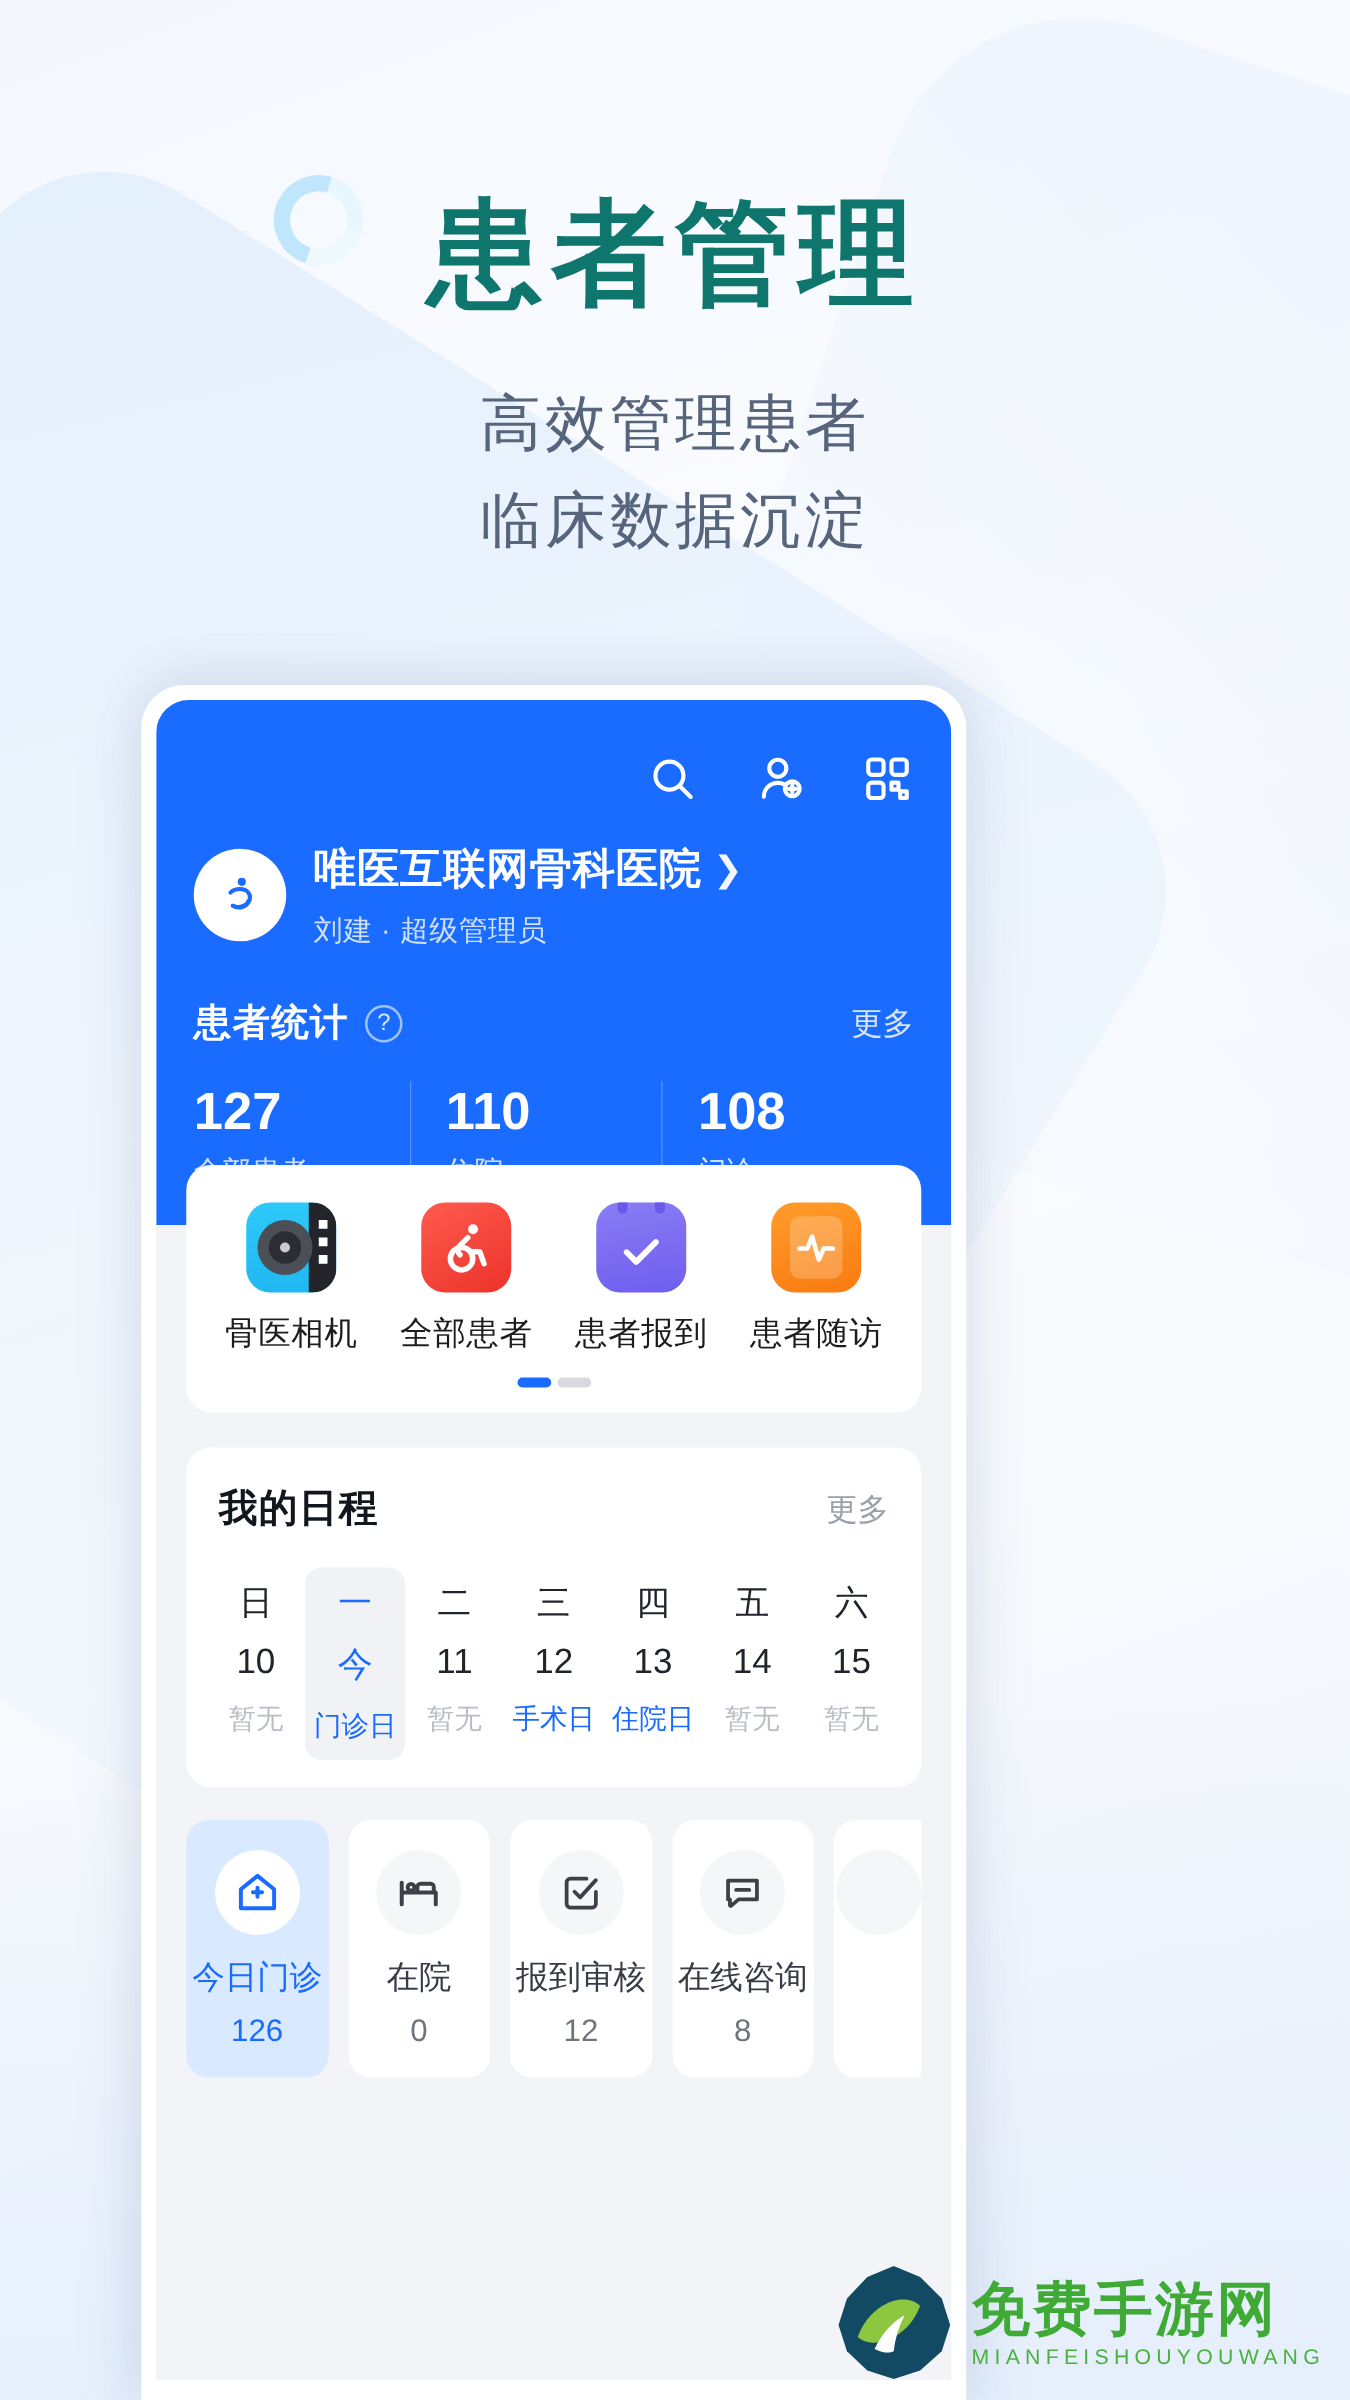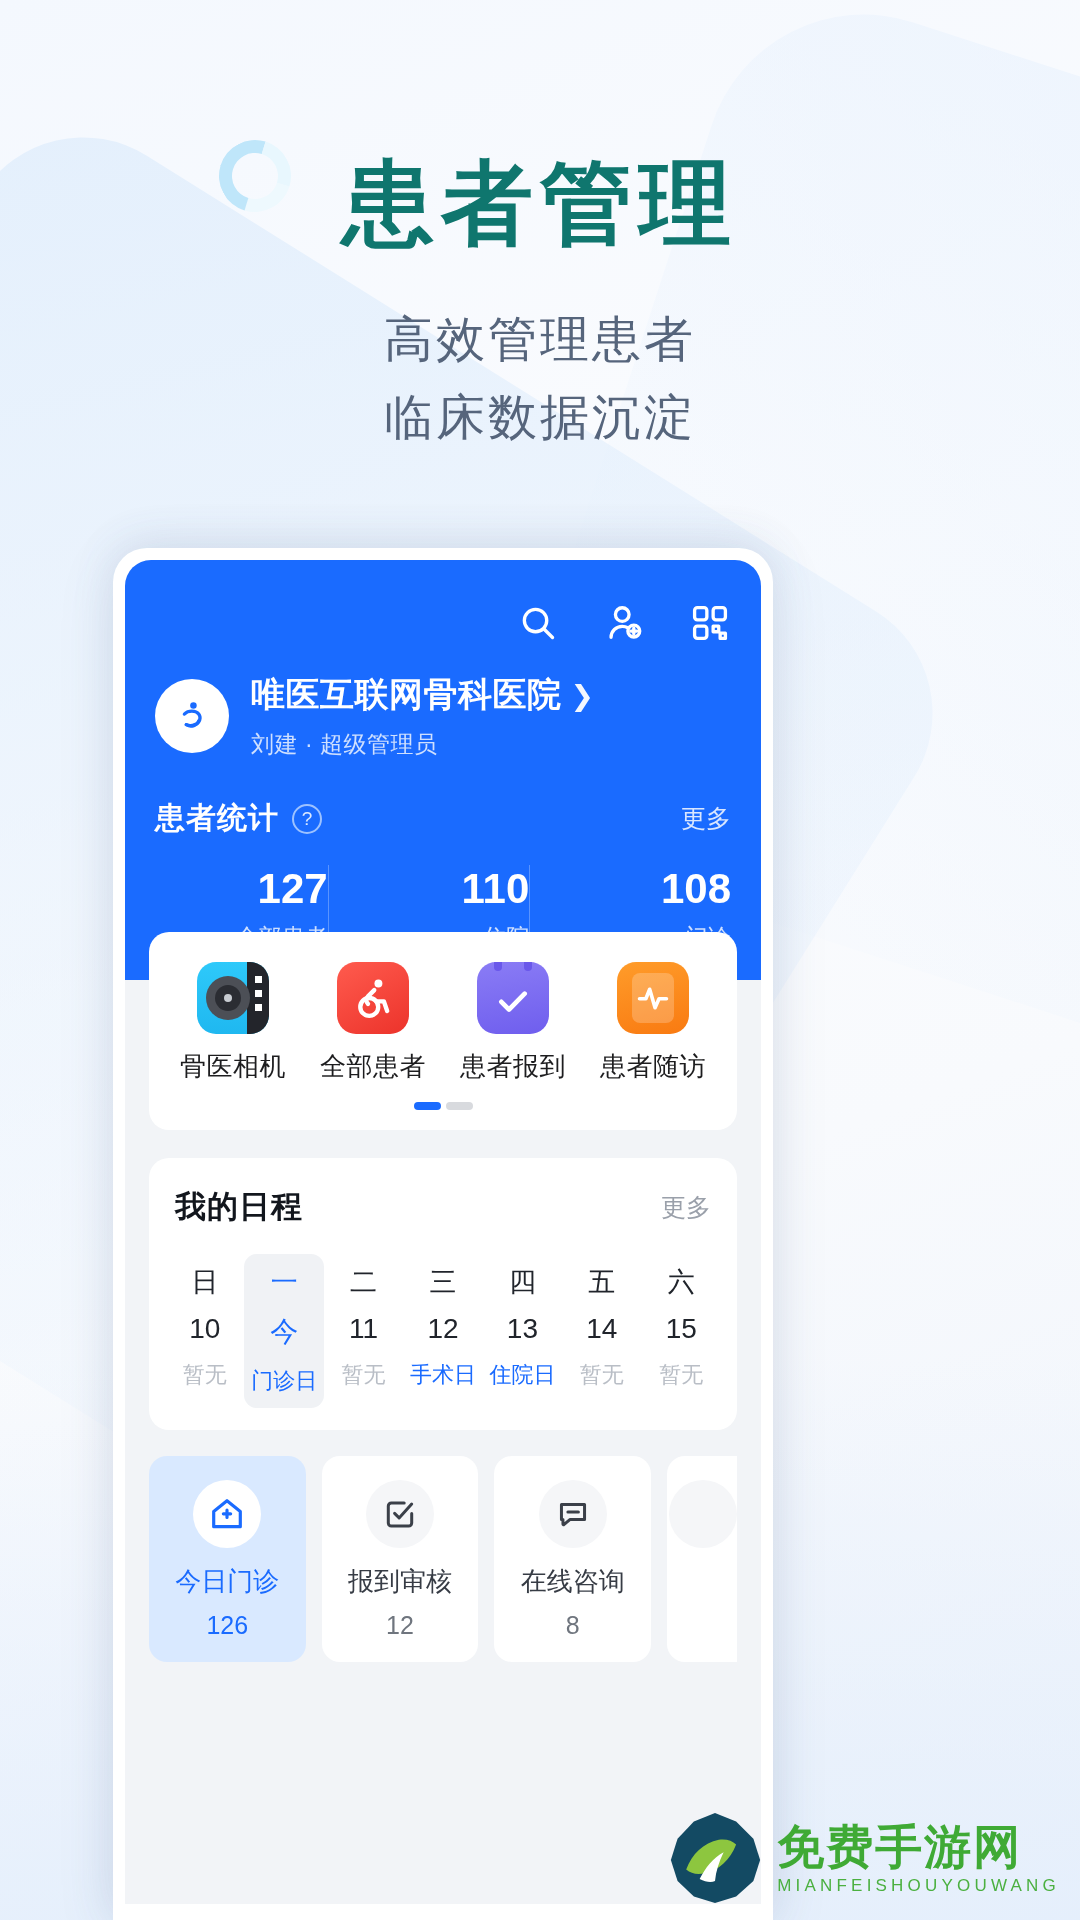--- a/index.html
+++ b/index.html
@@ -102,21 +102,21 @@
   .stat-head { display:flex; align-items:center; margin-top:38px; }
   .stat-title { font-size:30px; font-weight:bold; color:#fff; letter-spacing:1px; }
   .qmark {
     width:30px; height:30px; border-radius:50%;
     border:2px solid #9dc2ff; color:#dce9ff;
     font-size:19px; line-height:26px; text-align:center;
     margin-left:13px;
   }
   .more-link { margin-left:auto; font-size:25px; color:#d9e6ff; cursor:pointer; }
 
-  .stat-row { display:flex; margin-top:26px;text-align:right; }
+  .stat-row { display:flex; margin-top:26px; }
   .stat-cell { flex:1; padding-left:0; position:relative; }
   .stat-cell + .stat-cell { border-left:1px solid rgba(255,255,255,.28); padding-left:28px; }
   .stat-num { font-size:42px; font-weight:bold; color:#fff; line-height:48px; }
   .stat-lbl { font-size:23px; color:#cfe0ff; margin-top:9px; }
 
   .chev-down {
     position:absolute; left:0; right:0; bottom:20px;
     text-align:center; color:#cfe0ff; font-size:26px; cursor:pointer;
   }
 
@@ -368,20 +368,31 @@
       <div class="tile-ico">
         <svg width="38" height="38" viewBox="0 0 24 24" fill="none" stroke="#1a6bff" stroke-width="2" stroke-linecap="round" stroke-linejoin="round">
           <path d="M3.6 10.4L12 3.6l8.4 6.8V20H3.6z"></path>
           <path d="M12 9.6v4.6M9.7 11.9h4.6"></path>
         </svg>
       </div>
       <div class="tile-lbl">今日门诊</div>
       <div class="tile-num">126</div>
     </div>
 
+    <div class="tile">
+      <div class="tile-ico">
+        <svg width="38" height="38" viewBox="0 0 24 24" fill="none" stroke="#3b4049" stroke-width="2" stroke-linecap="round" stroke-linejoin="round">
+          <path d="M3.4 7v11M20.6 12v6M3.4 12h17.2"></path>
+          <circle cx="8.1" cy="9.4" r="1.7"></circle>
+          <path d="M11.3 11.2V9.2a1.6 1.6 0 011.6-1.6h5.1a1.6 1.6 0 011.6 1.6v2"></path>
+        </svg>
+      </div>
+      <div class="tile-lbl">在院</div>
+      <div class="tile-num">0</div>
+    </div>
 
     <div class="tile">
       <div class="tile-ico">
         <svg width="36" height="36" viewBox="0 0 24 24" fill="none" stroke="#3b4049" stroke-width="2" stroke-linecap="round" stroke-linejoin="round">
           <path d="M19.8 11.6V18a2 2 0 01-2 2H6.2a2 2 0 01-2-2V6.6a2 2 0 012-2h8.6"></path>
           <path d="M8.4 11.6l3 3 8.4-9.2"></path>
         </svg>
       </div>
       <div class="tile-lbl">报到审核</div>
       <div class="tile-num">12</div>

